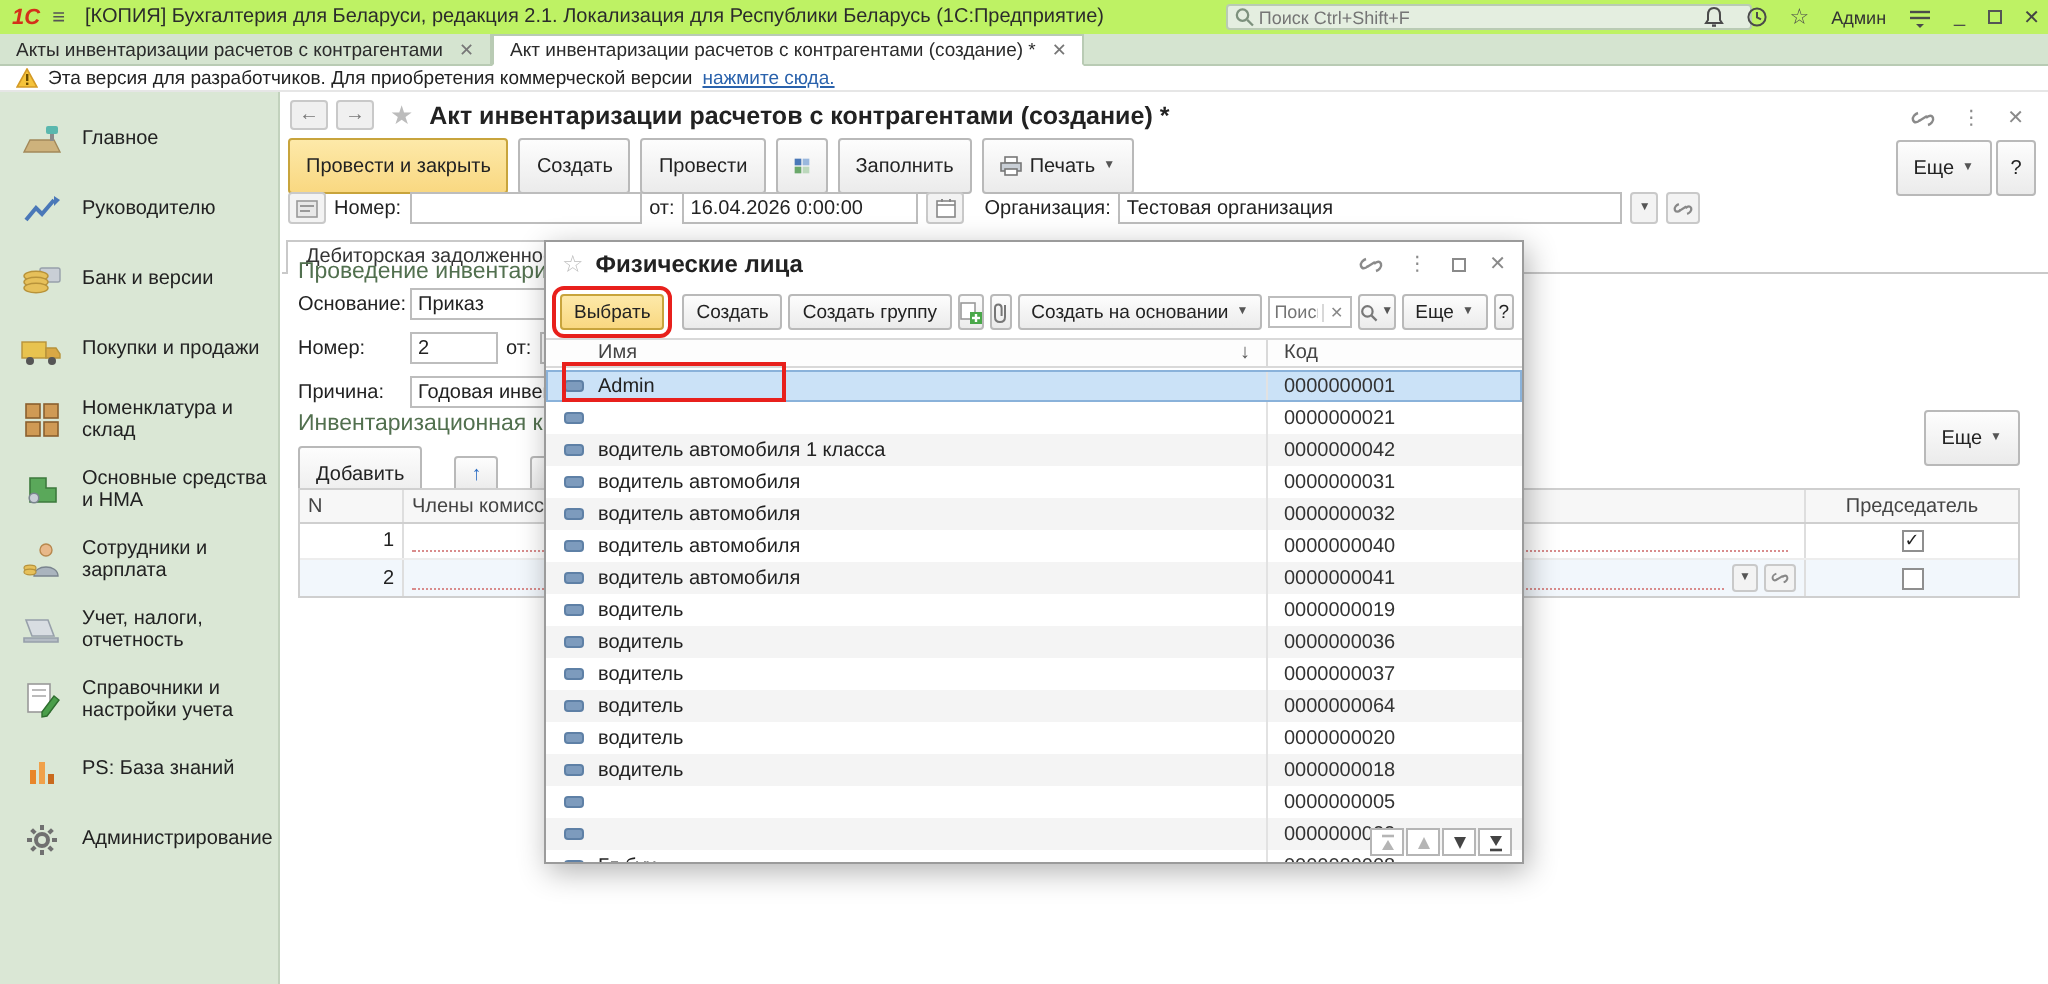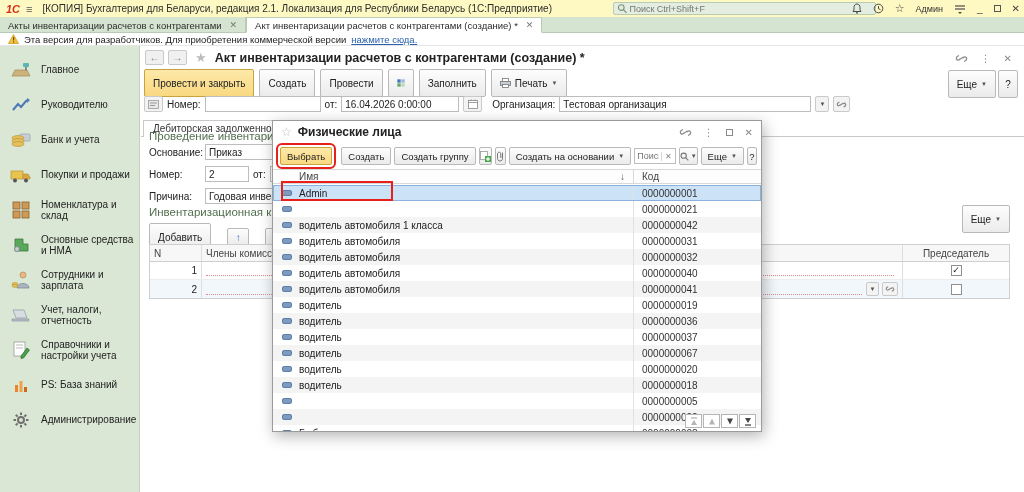--- a/index.html
+++ b/index.html
@@ -1,20 +1,20 @@
 <!DOCTYPE html>
 <html><head>
 <meta charset="utf-8">
 <style>
   * { margin:0; padding:0; box-sizing:border-box; }
   html,body { width:1024px; height:492px; }
   body { position:relative; font-family:"Liberation Sans",sans-serif; background:#fff; overflow:hidden; color:#222; }
 
   
-  .titlebar { position:absolute; left:0; top:0; width:1024px; height:17px; background:#fef9c3; display:flex; align-items:center; font-size:10px; }
+  .titlebar { position:absolute; left:0; top:0; width:1024px; height:17px; background:#bef264; display:flex; align-items:center; font-size:10px; }
   .logo1c { color:#d4301a; font-weight:bold; font-style:italic; font-size:11px; margin:0 6px 0 6px; }
   .hamb { color:#555; font-size:11px; margin-right:10px; }
   .tb-title { color:#2b2b2b; white-space:nowrap; }
   .tb-search { position:absolute; left:613px; top:2px; width:263px; height:13px; background:#e4eee0; border:1px solid #b9cbb4; border-radius:2px; display:flex; align-items:center; }
   .tb-search input { border:none; background:transparent; outline:none; font-size:9px; color:#7d917d; width:100%; padding-left:2px; font-family:"Liberation Sans",sans-serif; }
   .tb-icons { position:absolute; right:4px; top:0; height:17px; display:flex; align-items:center; gap:11px; color:#4a4a4a; }
   .tb-icons svg { display:block; }
   .tb-user { font-size:9px; color:#333; }
   .win-restore { width:7px; height:7px; border:1px solid #555; display:inline-block; }
   .tb-x { font-size:10px; color:#444; }
@@ -185,21 +185,21 @@
   </div>
   <div class="sb-item">
     <span class="sb-ico">
         <svg width="22" height="20" viewBox="0 0 22 20">
           <rect x="10" y="4" width="10" height="7" rx="1" fill="#c9cfd6" stroke="#97a0aa" stroke-width="0.7"></rect>
           <ellipse cx="8" cy="8" rx="6" ry="2.4" fill="#e6c05a" stroke="#b8933a" stroke-width="0.7"></ellipse>
           <ellipse cx="8" cy="11" rx="6" ry="2.4" fill="#e6c05a" stroke="#b8933a" stroke-width="0.7"></ellipse>
           <ellipse cx="8" cy="14" rx="6" ry="2.4" fill="#e6c05a" stroke="#b8933a" stroke-width="0.7"></ellipse>
         </svg>
       </span>
-    <span>Банк и учета</span>
+    <span>Банк и версии</span>
   </div>
   <div class="sb-item">
     <span class="sb-ico">
         <svg width="22" height="18" viewBox="0 0 22 18">
           <rect x="1" y="5" width="12" height="8" fill="#e8c34f" stroke="#b8933a" stroke-width="0.7"></rect>
           <path d="M13 8 L18 8 L20 11 L20 13 L13 13 Z" fill="#d9a845" stroke="#b8933a" stroke-width="0.7"></path>
           <circle cx="5" cy="14.5" r="2" fill="#555"></circle>
           <circle cx="16" cy="14.5" r="2" fill="#555"></circle>
         </svg>
       </span>
@@ -561,21 +561,21 @@
 
       <div class="prow">
         <span class="picon"></span>
         <span class="pname">водитель</span>
         <span class="pcode">0000000037</span>
       </div>
 
       <div class="prow">
         <span class="picon"></span>
         <span class="pname">водитель</span>
-        <span class="pcode">0000000067</span>
+        <span class="pcode">0000000064</span>
       </div>
 
       <div class="prow">
         <span class="picon"></span>
         <span class="pname">водитель</span>
         <span class="pcode">0000000020</span>
       </div>
 
       <div class="prow">
         <span class="picon"></span>

